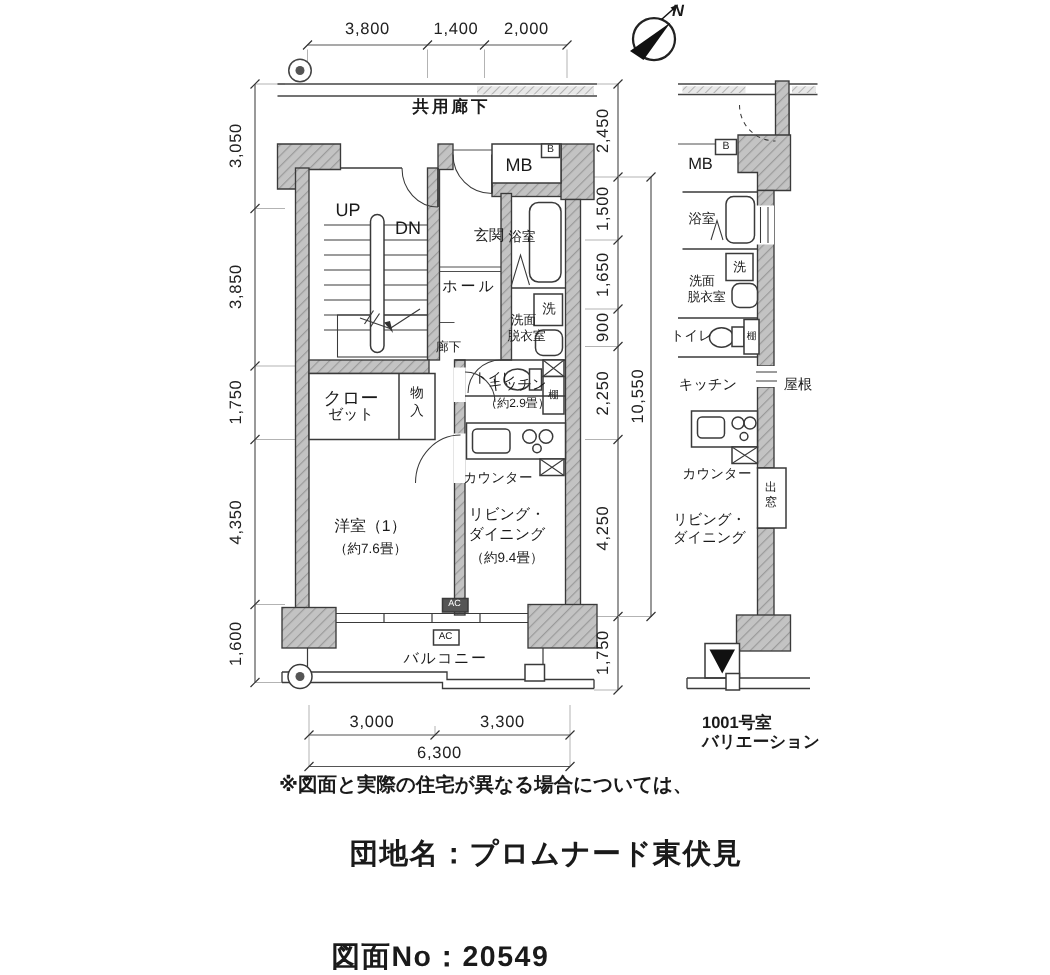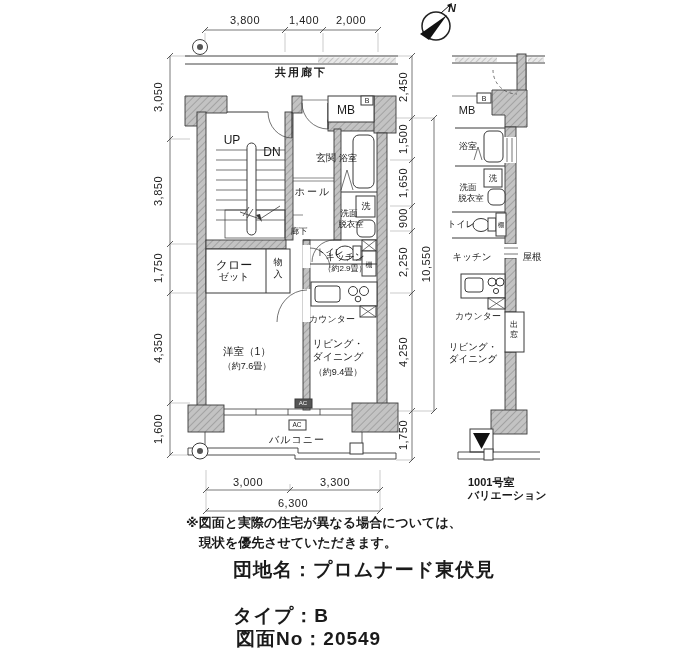--- a/index.html
+++ b/index.html
@@ -277,19 +277,17 @@
   <div class="lbl" style="left:532px;top:257px;font-size:9.5px">屋根</div>
   <div class="lbl" style="left:478px;top:316px;font-size:9px">カウンター</div>
   <div class="lbl" style="left:514px;top:325px;font-size:8px">出</div>
   <div class="lbl" style="left:514px;top:335px;font-size:8px">窓</div>
   <div class="lbl" style="left:473px;top:347px;font-size:9.5px">リビング・</div>
   <div class="lbl" style="left:473px;top:359px;font-size:9.5px">ダイニング</div>
   <div class="txt b9" style="left:468px;top:477px;font-size:11px">1001号室</div>
   <div class="txt b9" style="left:468px;top:490px;font-size:11px">バリエーション</div>
 
   <div class="txt b9" style="left:186px;top:516px;font-size:13px">※図面と実際の住宅が異なる場合については、</div>
-  <div class="txt b9" style="left:199px;top:536px;font-size:13px">現状を優先させていただきます。</div>
 
   <div class="txt b9" style="left:233px;top:560px;font-size:19px;letter-spacing:1px">団地名：プロムナード東伏見</div>
-  <div class="txt b9" style="left:233px;top:606px;font-size:19px;letter-spacing:1px">タイプ：B</div>
-  <div class="txt b9" style="left:236px;top:629px;font-size:19px;letter-spacing:1px">図面No：20549</div>
+  <div class="txt b9" style="left:221px;top:629px;font-size:19px;letter-spacing:1px">図面No：20549</div>
 
 </div>
 
 </body></html>

